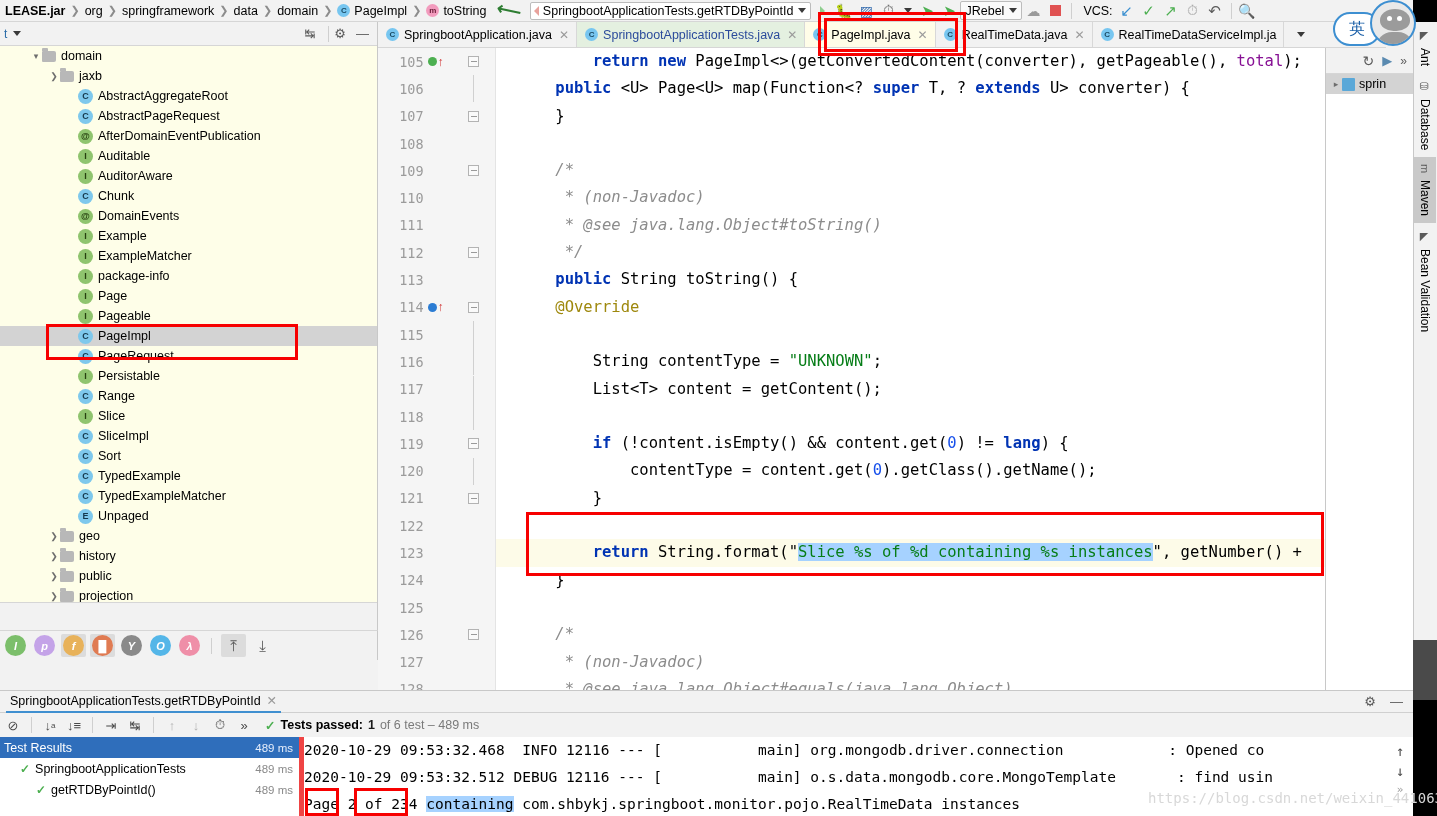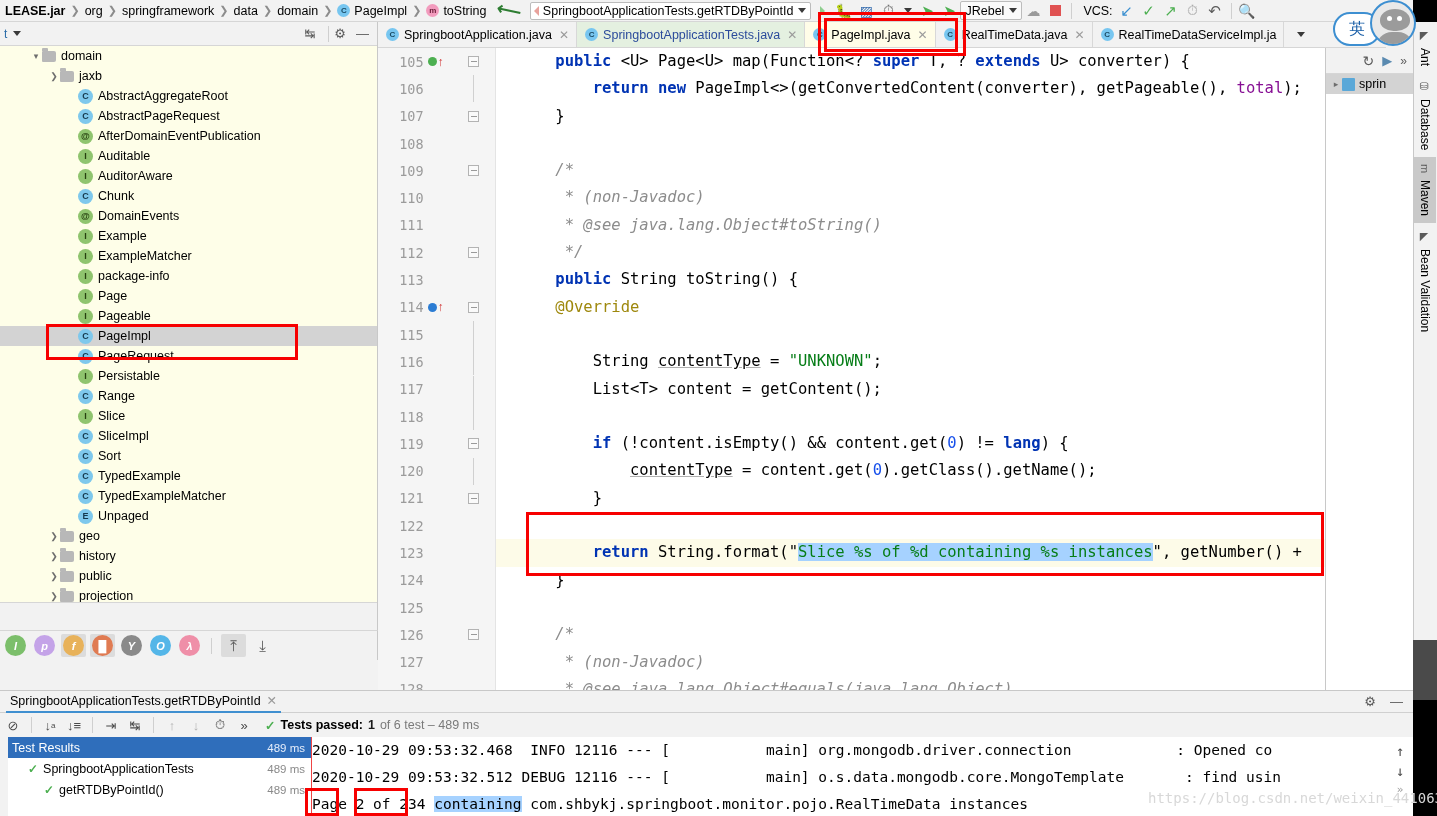--- a/index.html
+++ b/index.html
@@ -99,21 +99,21 @@
               font-family:"DejaVu Sans Mono","Liberation Mono",monospace; font-size:15.5px; }
   .cline { height:27.3px; line-height:27.3px; white-space:pre; padding-left:22px; }
   .cline.cur { background:#fdfbe8; }
   .kw { color:#0033b3; font-weight:bold; }
   .cmt { color:#8c8c8c; font-style:italic; }
   .str { color:#067d17; }
   .fld { color:#871094; }
   .ann { color:#9e880d; }
   .num { color:#1750eb; }
   .mth { color:#000; }
-  .uline { text-decoration:underline; text-decoration-color:#b0b0b0; }
+  .uline { text-decoration-color:#b0b0b0; }
   .selbg { background:#a6d2ff; }
 
   
   #rightpanel { position:absolute; left:1325px; top:48px; width:88px; height:642px;
                 background:#fff; border-left:1px solid #c8c8c8; }
   #rightpanelhdr { height:26px; background:#f2f2f2; display:flex;align-items:center;
                    justify-content:flex-end; gap:8px; padding-right:6px; border-bottom:1px solid #d6d6d6;}
   #rightside { position:absolute; right:0; top:22px; width:24px; height:794px; background:#f2f2f2;
                border-left:1px solid #c8c8c8; }
   .vtab { writing-mode:vertical-rl; text-orientation:mixed; font-size:12px; padding:7px 4px;
@@ -141,21 +141,21 @@
   #bp-tabrow { height:22px; display:flex; align-items:center; padding-left:6px;
                border-bottom:1px solid #d0d0d0; }
   #bp-tab { display:flex;align-items:center;gap:6px; font-size:12.5px; height:22px;
             border-bottom:2px solid #3f8fd0; padding:0 4px; }
   #bp-toolbar { height:24px; display:flex; align-items:center; gap:2px; padding-left:2px;
                 background:#f2f2f2; }
   .tbicon { width:22px;height:22px;display:flex;align-items:center;justify-content:center;
             font-size:13px;color:#4a4a4a;}
   #testinfo { display:flex; align-items:center; gap:5px; margin-left:8px; font-size:12.5px; }
   #bp-body { position:absolute; top:46px; left:0; width:1413px; height:80px; display:flex; }
-  #testtree { width:304px; background:#fff; border-right:1px solid #ef4444;margin-left:8px; }
+  #testtree { width:304px; background:#fff; border-right:5px solid #ef4444; }
   .trow { height:21px; display:flex;align-items:center; font-size:12.5px; padding-left:4px; }
   .trow.sel { background:#2f6ebb; color:#fff; }
   .trow .time { margin-left:auto; padding-right:6px; font-size:11.5px; color:#8a8a8a; }
   .trow.sel .time { color:#e6eefb; }
   #console { flex:1; background:#fff; position:relative; overflow:hidden;
              font-family:"DejaVu Sans Mono","Liberation Mono",monospace; font-size:14.5px;}
   .crow { height:27px; line-height:27px; white-space:pre; }
   #consolescroll { position:absolute; right:0; top:0; width:26px; height:80px; background:#fff;
                    display:flex;flex-direction:column;align-items:center; gap:4px; padding-top:6px;}
 
@@ -633,22 +633,22 @@
         <span class="gmark"></span>
         <span class="fold"></span>
       </div>
       <div class="lnrow">
         <span class="lnum">128</span>
         <span class="gmark"></span>
         <span class="fold"></span>
       </div>
     </div>
   <div id="codearea">
+      <div class="cline"><span>        </span><span class="kw">return</span><span> </span><span class="kw">new</span><span> PageImpl&lt;&gt;(getConvertedContent(converter), getPageable(), </span><span class="fld">total</span><span>);</span></div>
       <div class="cline"><span>    </span><span class="kw">public</span><span> &lt;U&gt; Page&lt;U&gt; </span><span>map</span><span>(Function&lt;? </span><span class="kw">super</span><span> T, ? </span><span class="kw">extends</span><span> U&gt; converter) {</span></div>
-      <div class="cline"><span>        </span><span class="kw">return</span><span> </span><span class="kw">new</span><span> PageImpl&lt;&gt;(getConvertedContent(converter), getPageable(), </span><span class="fld">total</span><span>);</span></div>
       <div class="cline"><span>    }</span></div>
       <div class="cline"></div>
       <div class="cline"><span class="cmt">    /*</span></div>
       <div class="cline"><span class="cmt">     * (non-Javadoc)</span></div>
       <div class="cline"><span class="cmt">     * @see java.lang.Object#toString()</span></div>
       <div class="cline"><span class="cmt">     */</span></div>
       <div class="cline"><span>    </span><span class="kw">public</span><span> String </span><span>toString</span><span>() {</span></div>
       <div class="cline"><span class="ann">    @Override</span></div>
       <div class="cline"></div>
       <div class="cline"><span>        String </span><span class="uline">contentType</span><span> = </span><span class="str">"UNKNOWN"</span><span>;</span></div>

